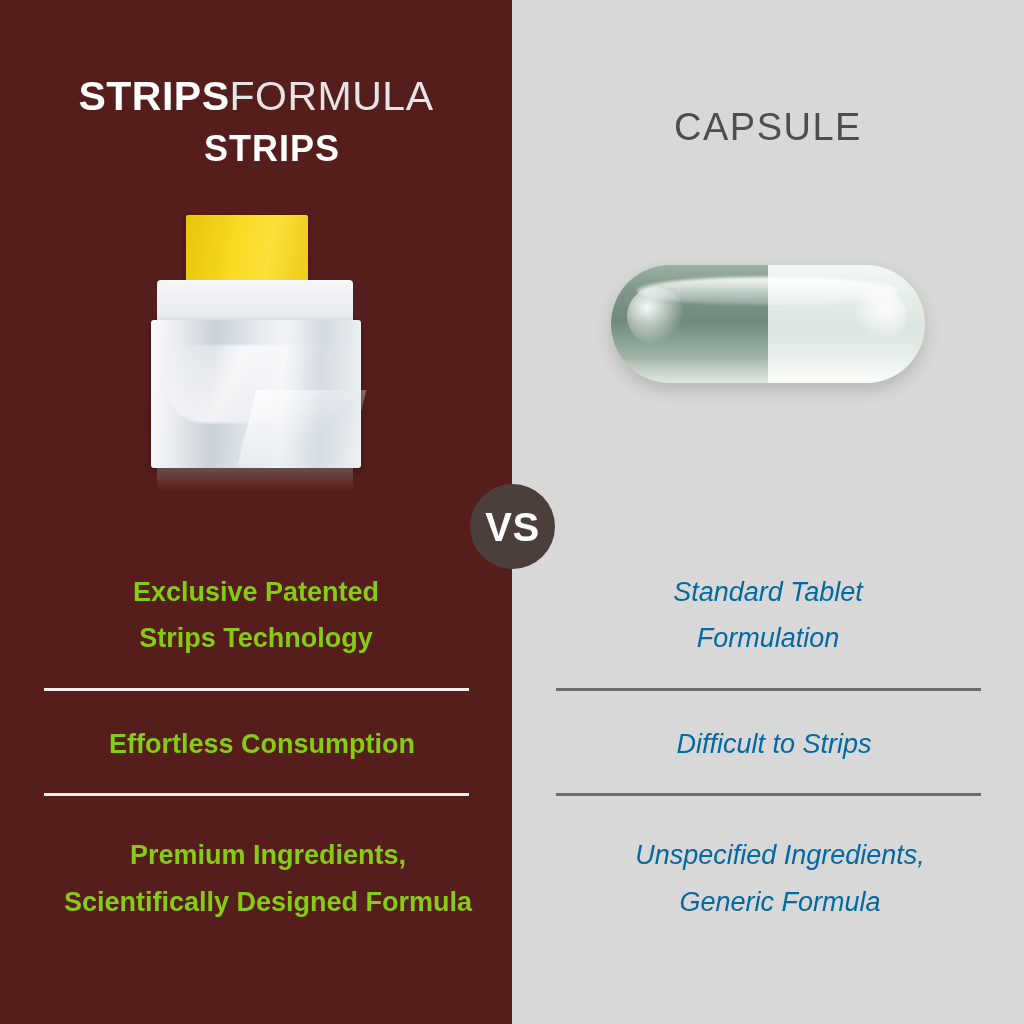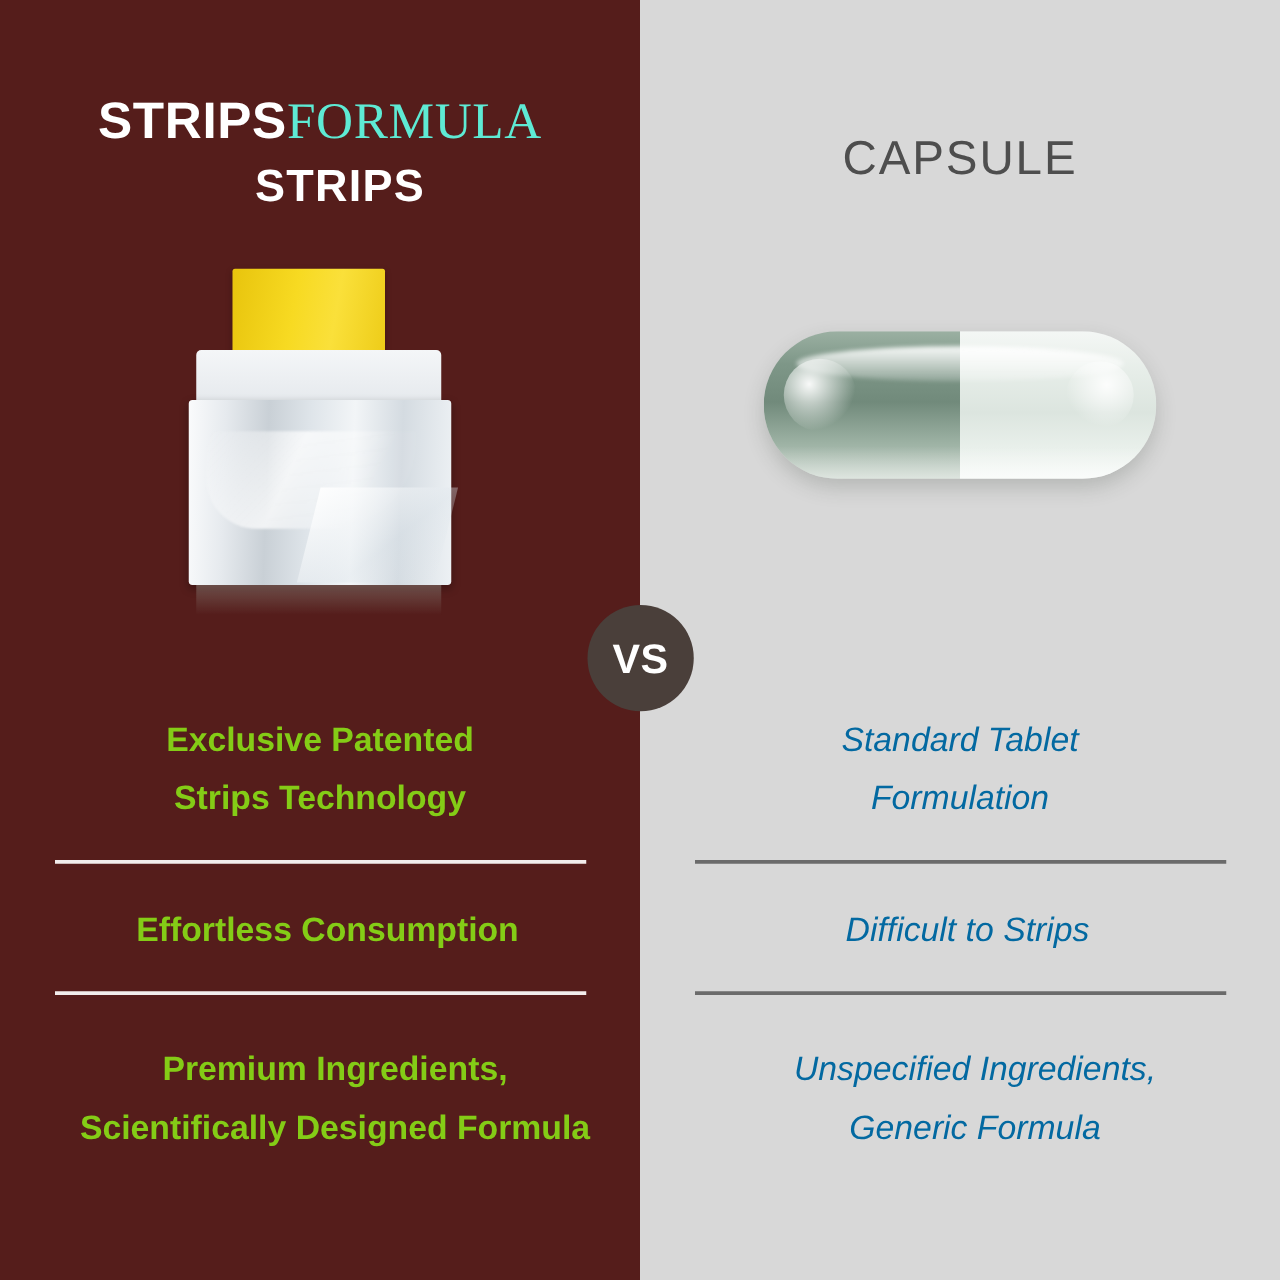--- a/index.html
+++ b/index.html
@@ -38,21 +38,21 @@
     letter-spacing: 0.5px;
   }
   .header-left  { top: 72px; }
   .header-right { top: 105px; }
 
   .brand-line {
     font-size: 41px;
     white-space: nowrap;
   }
   .brand-strong { font-weight: 700; color: #FFFFFF; }
-  .brand-light  { font-weight: 400; color: #5eead4; font-family: Liberation Serif, serif; }
+  .brand-light  { font-weight: 400; color: #e5e5e5; }
 
   .brand-sub {
     font-size: 36px;
     font-weight: 700;
     color: #FFFFFF;
     margin-top: 8px;
     letter-spacing: 1px;
     padding-left: 32px;
   }
 
@@ -223,21 +223,21 @@
     height: 85px;
     border-radius: 50%;
     background: #4A3F3A;
     display: flex;
     align-items: center;
     justify-content: center;
     z-index: 10;
   }
   .vs-text {
     color: #FFFFFF;
-    font-size: 33px;
+    font-size: 40px;
     font-weight: 700;
     letter-spacing: 0.5px;
     line-height: 1;
   }
 
   
   .features {
     position: absolute;
     top: 565px;
     left: 0;

